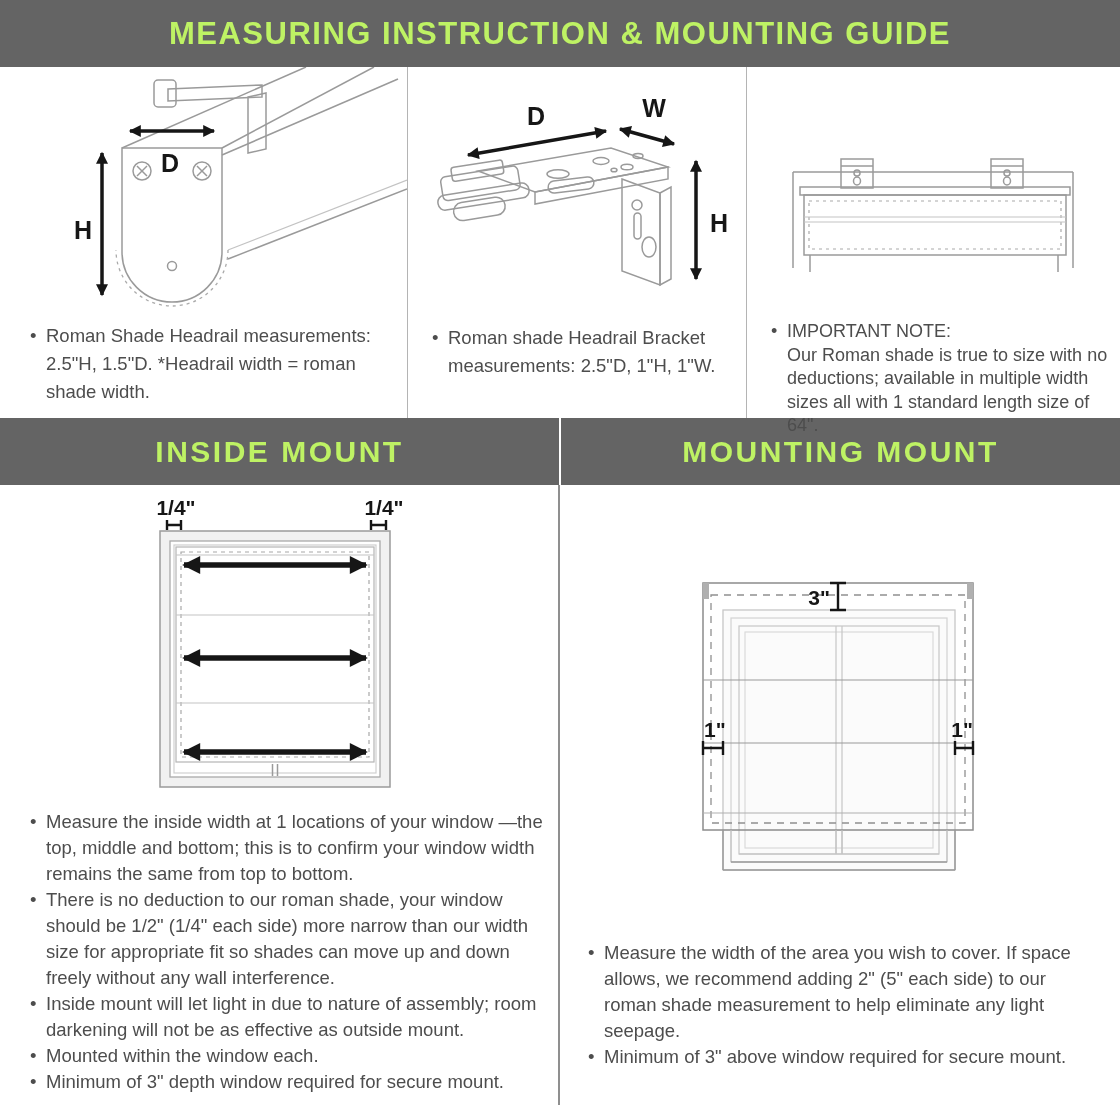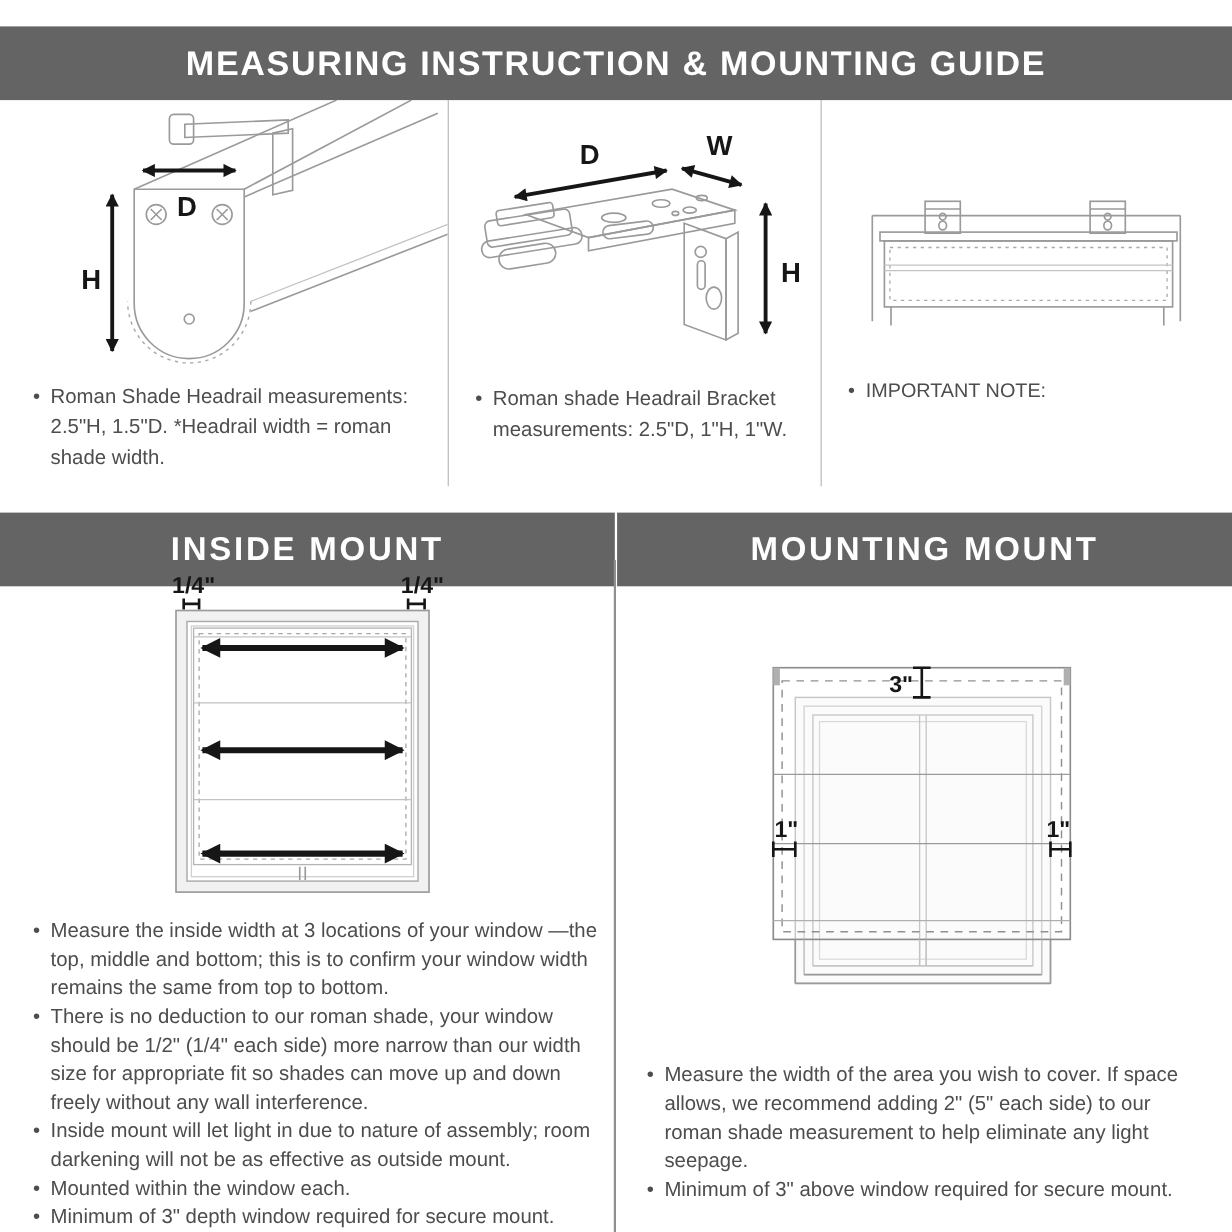--- a/index.html
+++ b/index.html
@@ -1,17 +1,17 @@
 <!DOCTYPE html>
 <html><head>
 <meta charset="utf-8">
 <style>
   html,body{margin:0;padding:0;background:#fff;}
   body{width:1120px;height:1120px;overflow:hidden;font-family:"Liberation Sans",sans-serif;color:#4d4d4d;}
-  .bar{background:#646464;color:#ffffff;display:flex;align-items:center;justify-content:center;margin-top:24px;}
+  .bar{background:#646464;color:#bef264;display:flex;align-items:center;justify-content:center;}
   .header-bar{height:67px;}
   .header-title{font-size:31px;font-weight:bold;letter-spacing:1.5px;}
   .top-section{height:351px;display:flex;}
   .panel{box-sizing:border-box;position:relative;}
   .panel-1{width:408px;border-right:1px solid #b4b4b4;}
   .panel-2{width:339px;border-right:1px solid #b4b4b4;}
   .panel-3{width:372px;}
   .panel svg{display:block;}
   .panel-text{font-size:18.5px;line-height:28px;}
   .panel-1 .panel-text{padding:10px 26px 0 30px;}
@@ -166,20 +166,21 @@
       <line class="thinner" x1="57" y1="155" x2="319" y2="155"></line>
 
       <line class="thin" x1="63" y1="188" x2="63" y2="205"></line>
       <line class="thin" x1="311" y1="188" x2="311" y2="205"></line>
     </svg>
     <div class="panel-text">
       <div class="bullet-row">
         <span class="bullet-marker">•</span>
         <span class="bullet-text">
           <div>IMPORTANT NOTE:</div>
+          <div>Our Roman shade is true to size with no deductions; available in multiple width sizes all with 1 standard length size of 64".</div>
         </span>
       </div>
     </div>
   </section>
 </div>
 
 <div class="mount-bars">
   <div class="bar mount-bar">
     <span class="mount-title">INSIDE MOUNT</span>
   </div>
@@ -217,21 +218,21 @@
       <line class="thin" x1="272.5" y1="279" x2="272.5" y2="291"></line>
       <line class="thin" x1="277.5" y1="279" x2="277.5" y2="291"></line>
 
       <line class="blk" stroke-width="5.5" x1="184" y1="80" x2="366" y2="80" marker-start="url(#arrT)" marker-end="url(#arrT)"></line>
       <line class="blk" stroke-width="5.5" x1="184" y1="173" x2="366" y2="173" marker-start="url(#arrT)" marker-end="url(#arrT)"></line>
       <line class="blk" stroke-width="5.5" x1="184" y1="267" x2="366" y2="267" marker-start="url(#arrT)" marker-end="url(#arrT)"></line>
     </svg>
     <div class="mount-bullets">
       <div class="bullet-row">
         <span class="bullet-marker">•</span>
-        <span class="bullet-text">Measure the inside width at 3 locations of your window —the top, middle and bottom; this is to confirm your window width remains the same from top to bottom.</span>
+        <span class="bullet-text">Measure the inside width at 1 locations of your window —the top, middle and bottom; this is to confirm your window width remains the same from top to bottom.</span>
       </div>
       <div class="bullet-row">
         <span class="bullet-marker">•</span>
         <span class="bullet-text">There is no deduction to our roman shade, your window should be 1/2" (1/4" each side) more narrow than our width size for appropriate fit so shades can move up and down freely without any wall interference.</span>
       </div>
       <div class="bullet-row">
         <span class="bullet-marker">•</span>
         <span class="bullet-text">Inside mount will let light in due to nature of assembly; room darkening will not be as effective as outside mount.</span>
       </div>
       <div class="bullet-row">

